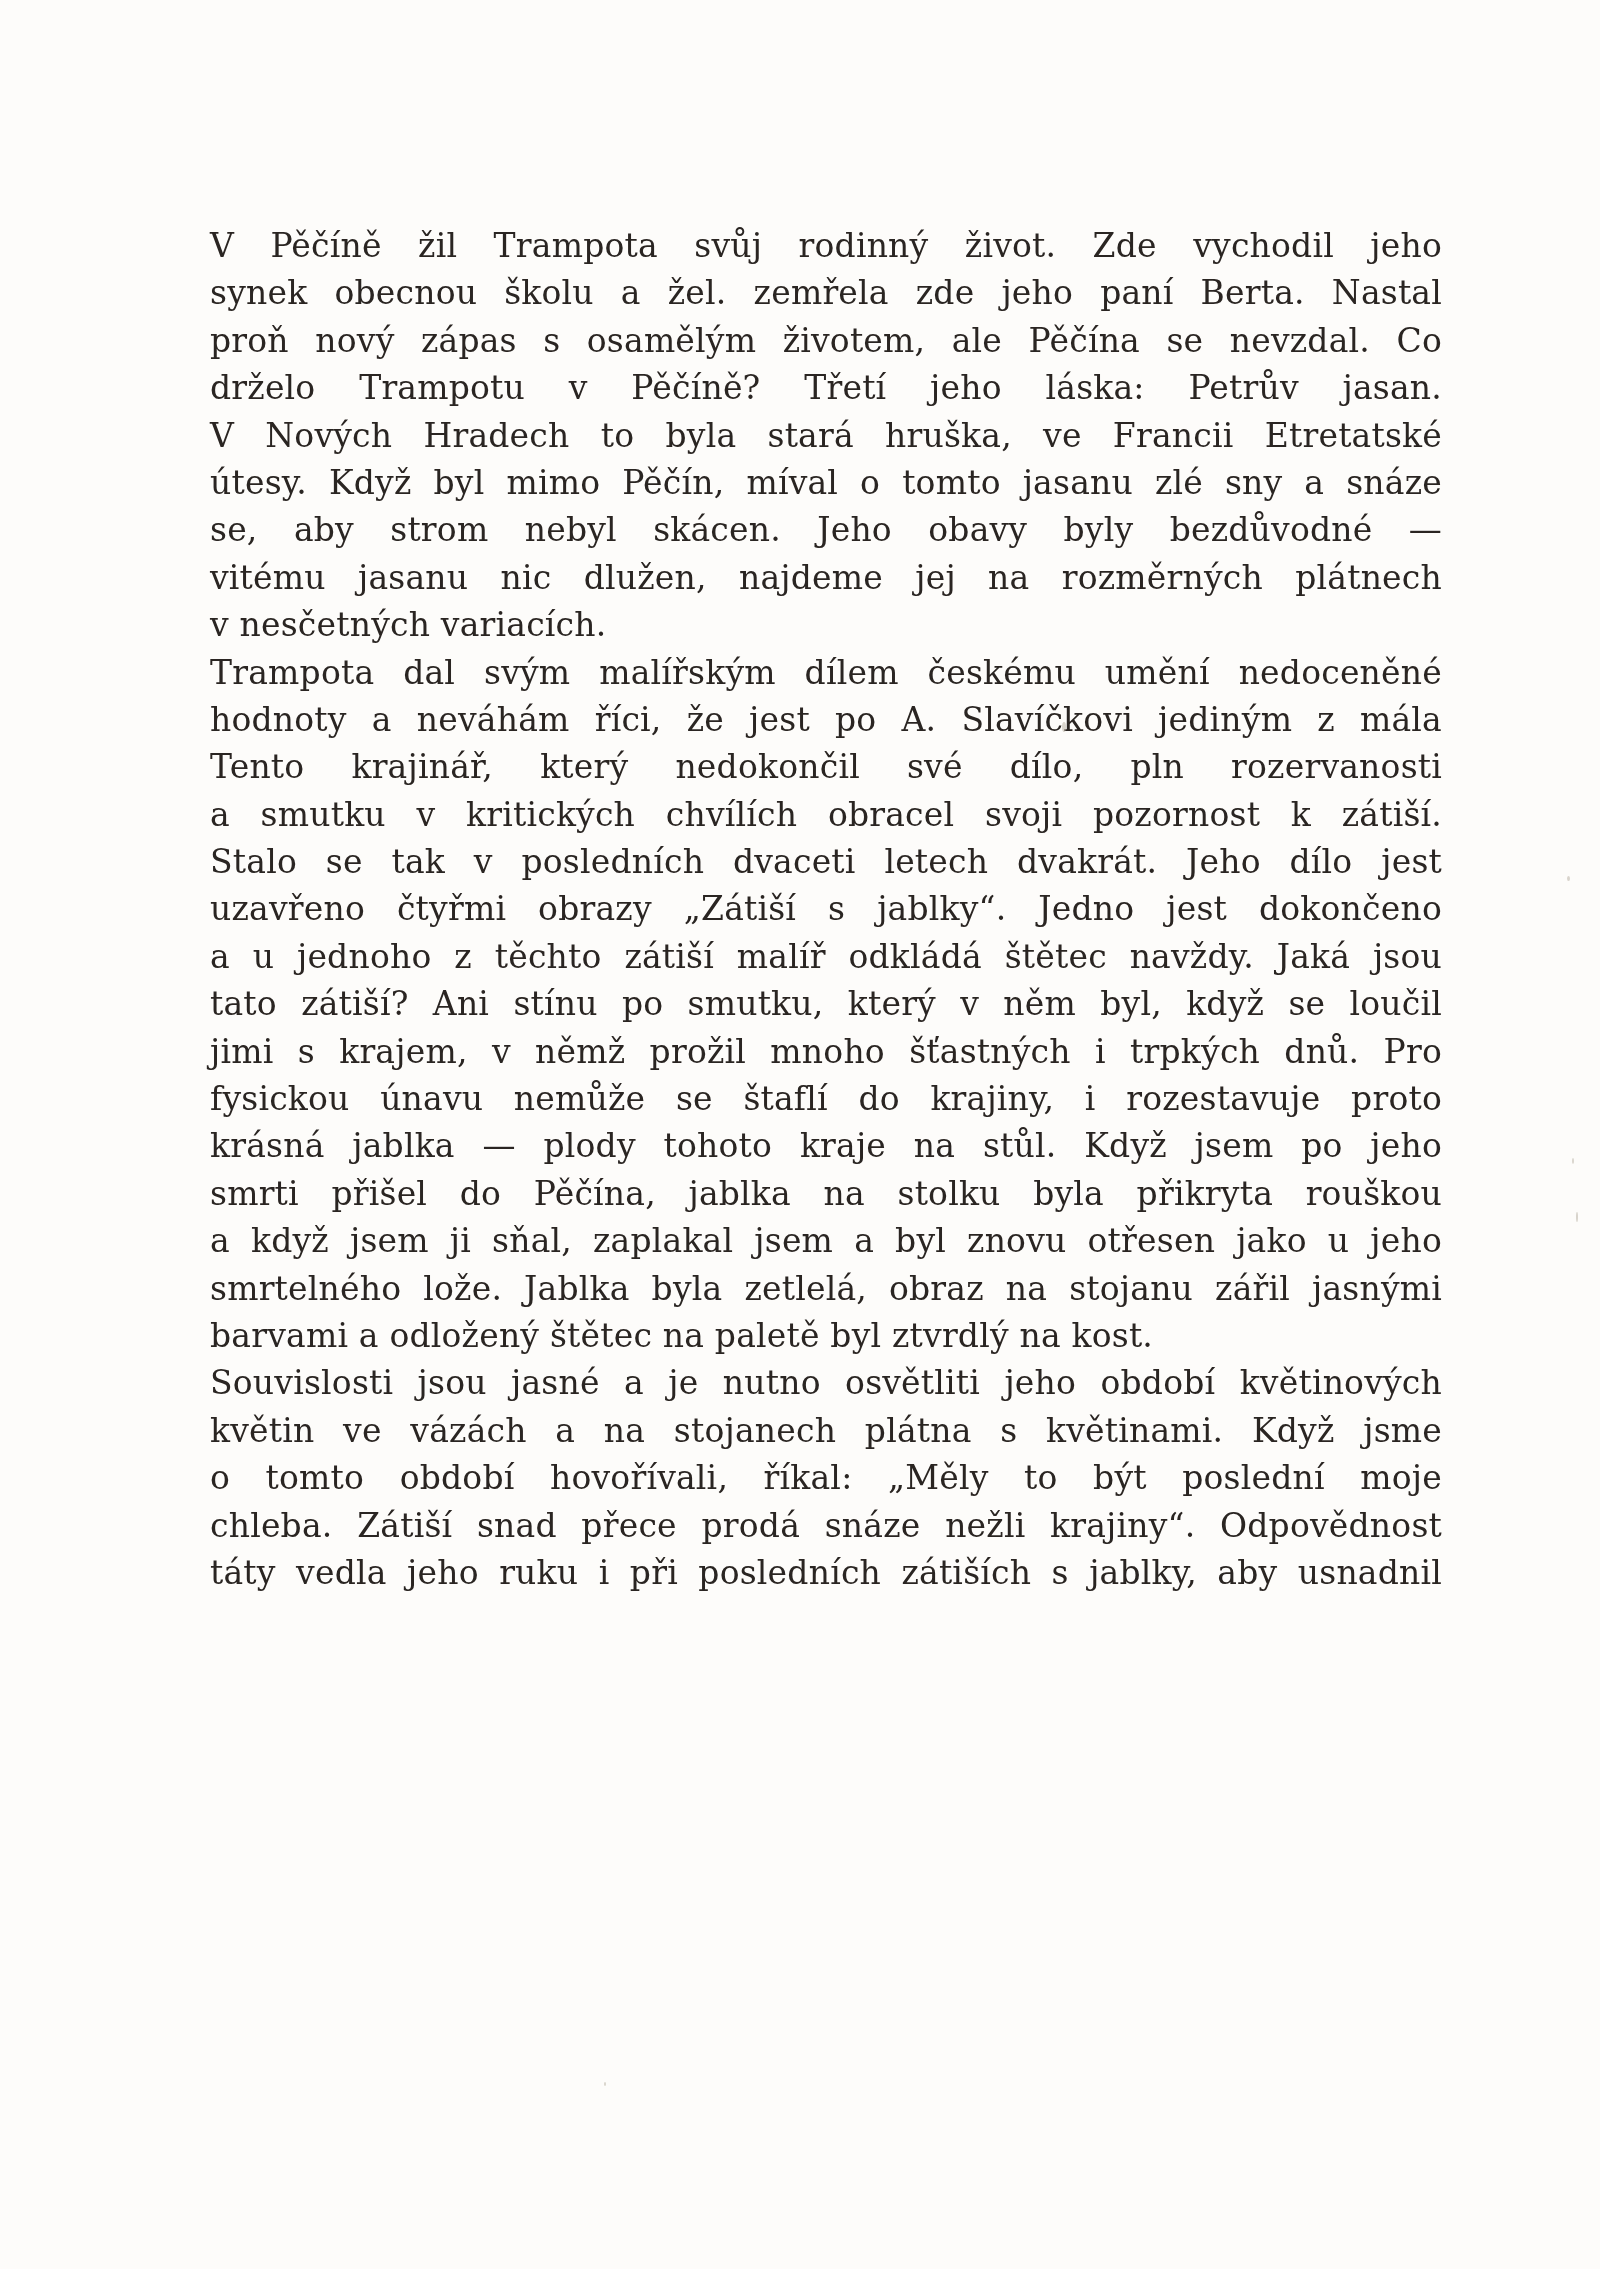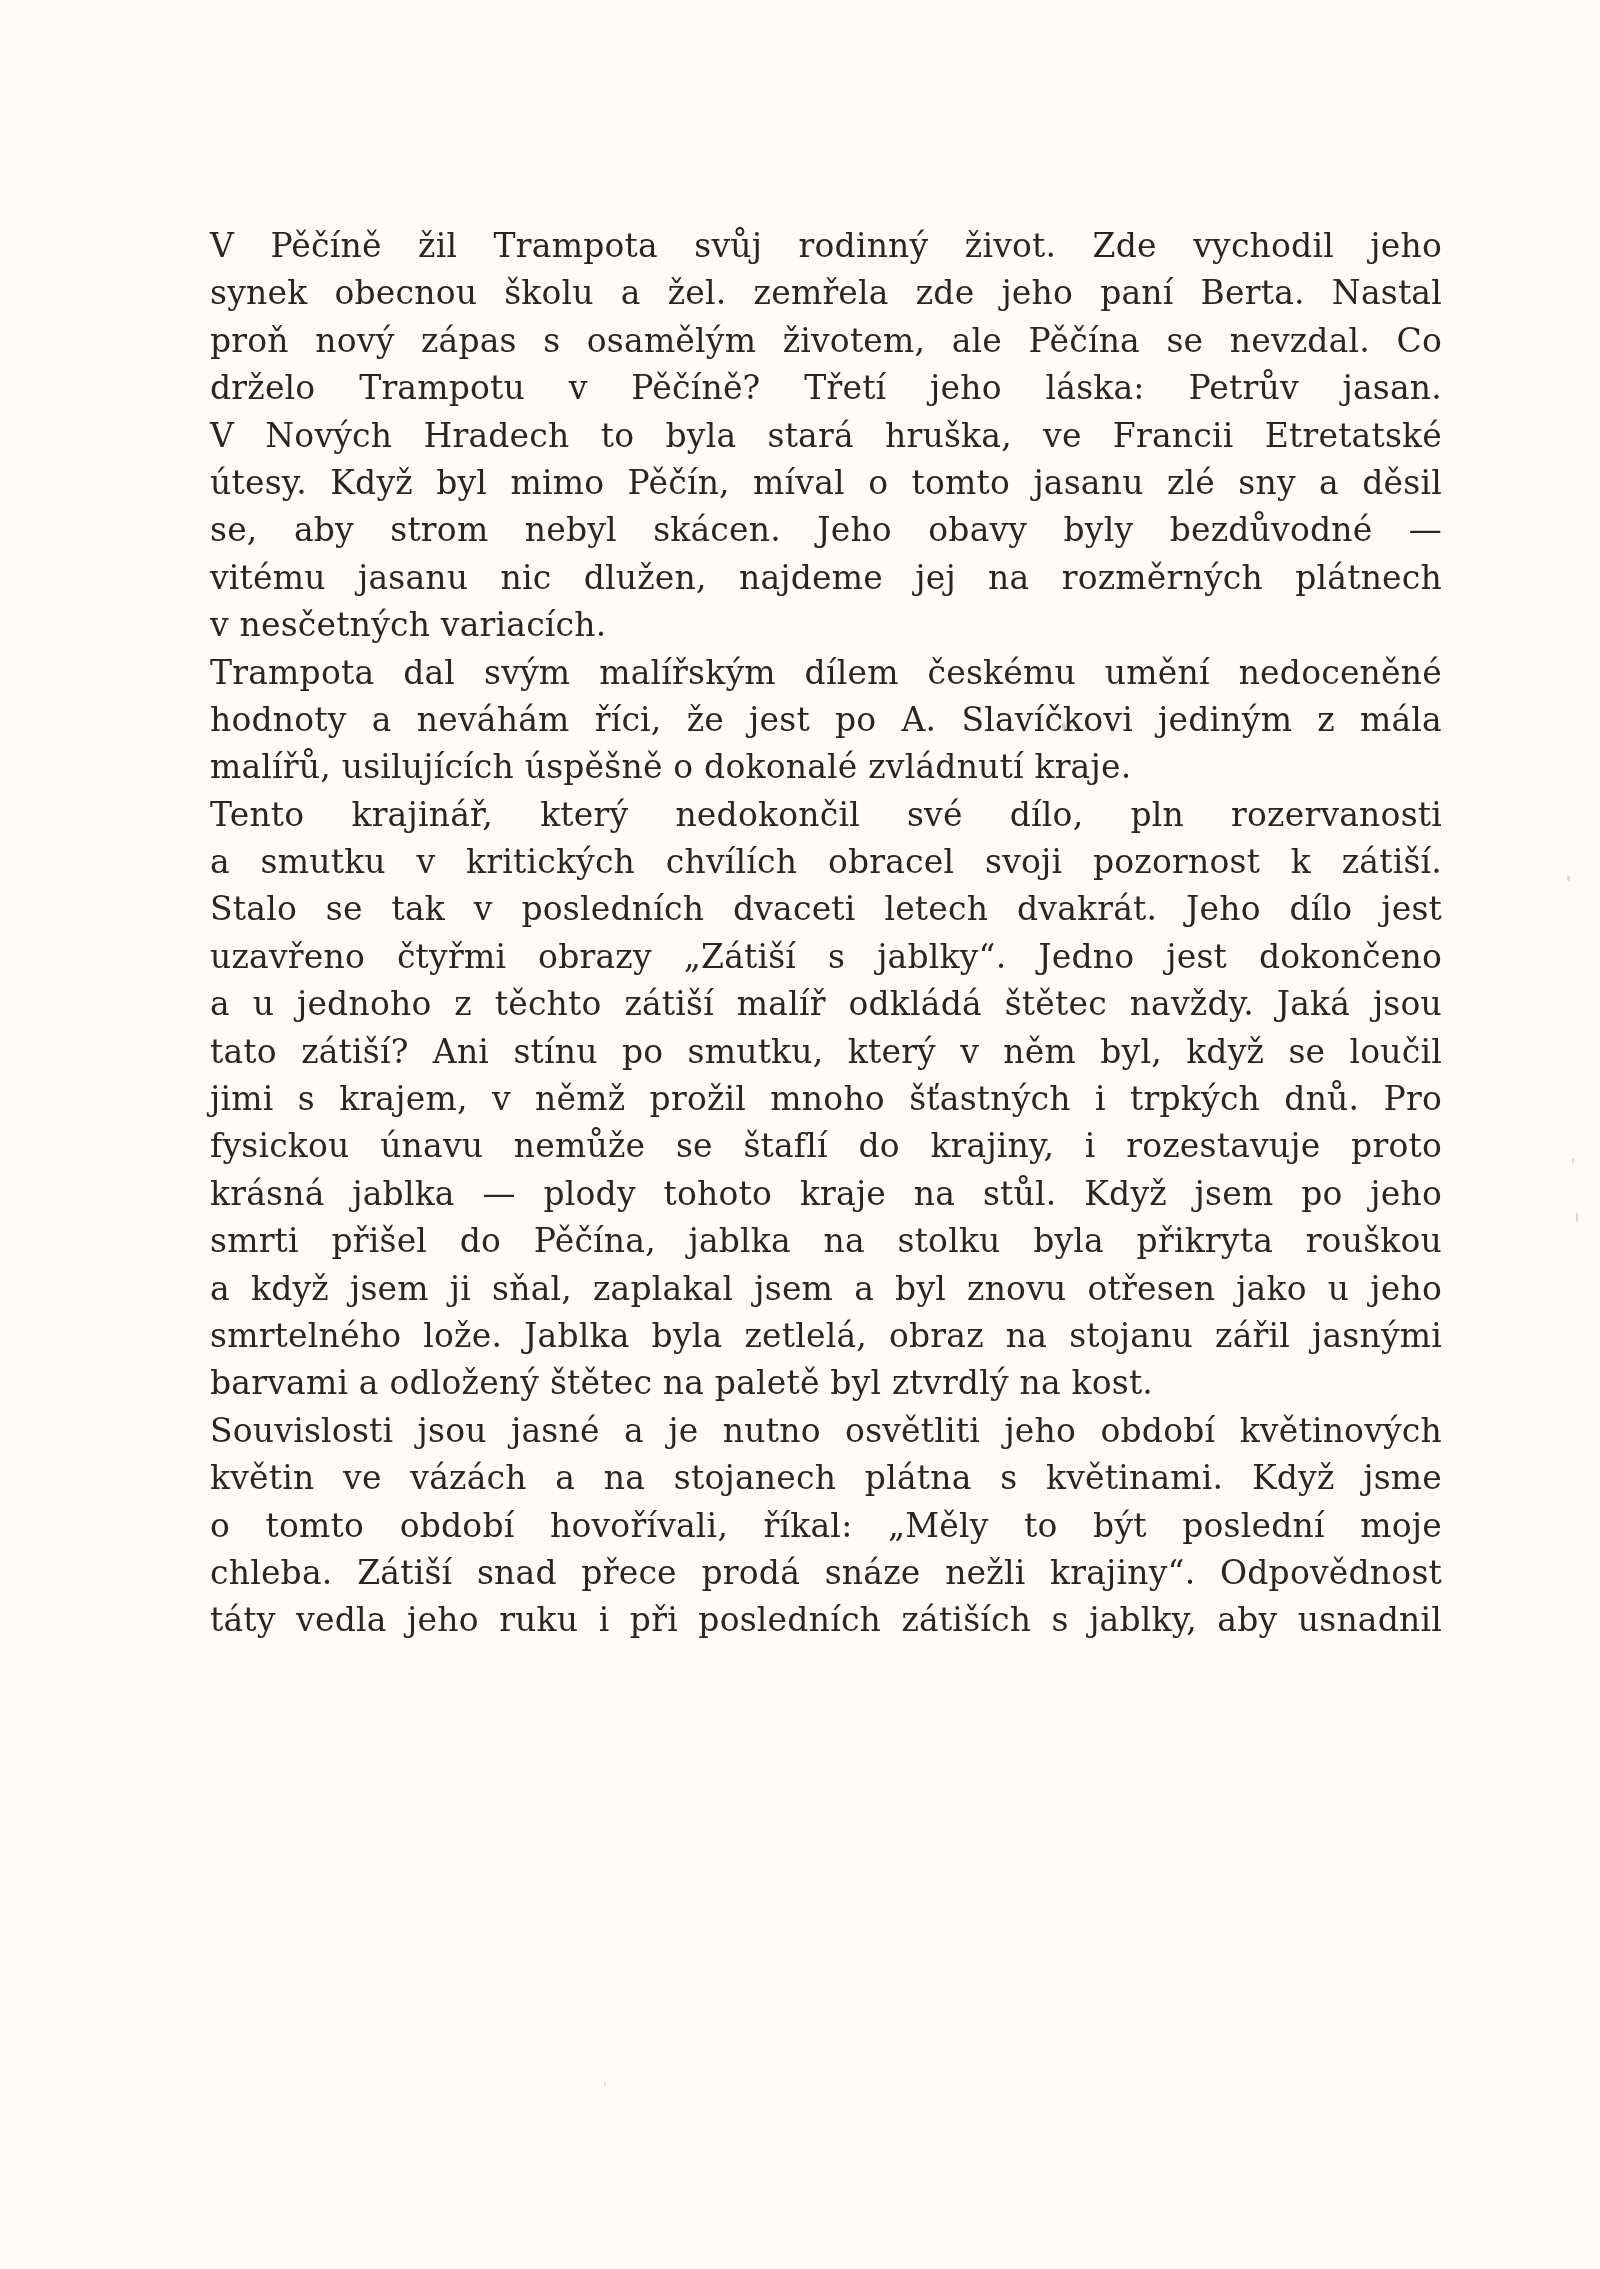--- a/index.html
+++ b/index.html
@@ -55,29 +55,28 @@
 <body>
 
 <div class="page">
   <div class="text-block" id="text-block">
       <div class="paragraph">
         <span class="line">V Pěčíně žil Trampota svůj rodinný život. Zde vychodil jeho</span>
         <span class="line">synek obecnou školu a žel. zemřela zde jeho paní Berta. Nastal</span>
         <span class="line">proň nový zápas s osamělým životem, ale Pěčína se nevzdal. Co</span>
         <span class="line">drželo Trampotu v Pěčíně? Třetí jeho láska: Petrův jasan.</span>
         <span class="line">V Nových Hradech to byla stará hruška, ve Francii Etretatské</span>
-        <span class="line">útesy. Když byl mimo Pěčín, míval o tomto jasanu zlé sny a děsil</span>
+        <span class="line">útesy. Když byl mimo Pěčín, míval o tomto jasanu zlé sny a snáze</span>
         <span class="line">se, aby strom nebyl skácen. Jeho obavy byly bezdůvodné —</span>
         <span class="line">vitému jasanu nic dlužen, najdeme jej na rozměrných plátnech</span>
         <span class="line last">v nesčetných variacích.</span>
       </div>
       <div class="paragraph">
         <span class="line">Trampota dal svým malířským dílem českému umění nedoceněné</span>
         <span class="line">hodnoty a neváhám říci, že jest po A. Slavíčkovi jediným z mála</span>
-        <span class="line last">malířů, usilujících úspěšně o dokonalé zvládnutí kraje.</span>
       </div>
       <div class="paragraph">
         <span class="line">Tento krajinář, který nedokončil své dílo, pln rozervanosti</span>
         <span class="line">a smutku v kritických chvílích obracel svoji pozornost k zátiší.</span>
         <span class="line">Stalo se tak v posledních dvaceti letech dvakrát. Jeho dílo jest</span>
         <span class="line"><span>uzavřeno čtyřmi obrazy „</span><span class="it">Zátiší s jablky</span><span>“. Jedno jest dokončeno</span></span>
         <span class="line">a u jednoho z těchto zátiší malíř odkládá štětec navždy. Jaká jsou</span>
         <span class="line">tato zátiší? Ani stínu po smutku, který v něm byl, když se loučil</span>
         <span class="line">jimi s krajem, v němž prožil mnoho šťastných i trpkých dnů. Pro</span>
         <span class="line">fysickou únavu nemůže se štaflí do krajiny, i rozestavuje proto</span>

